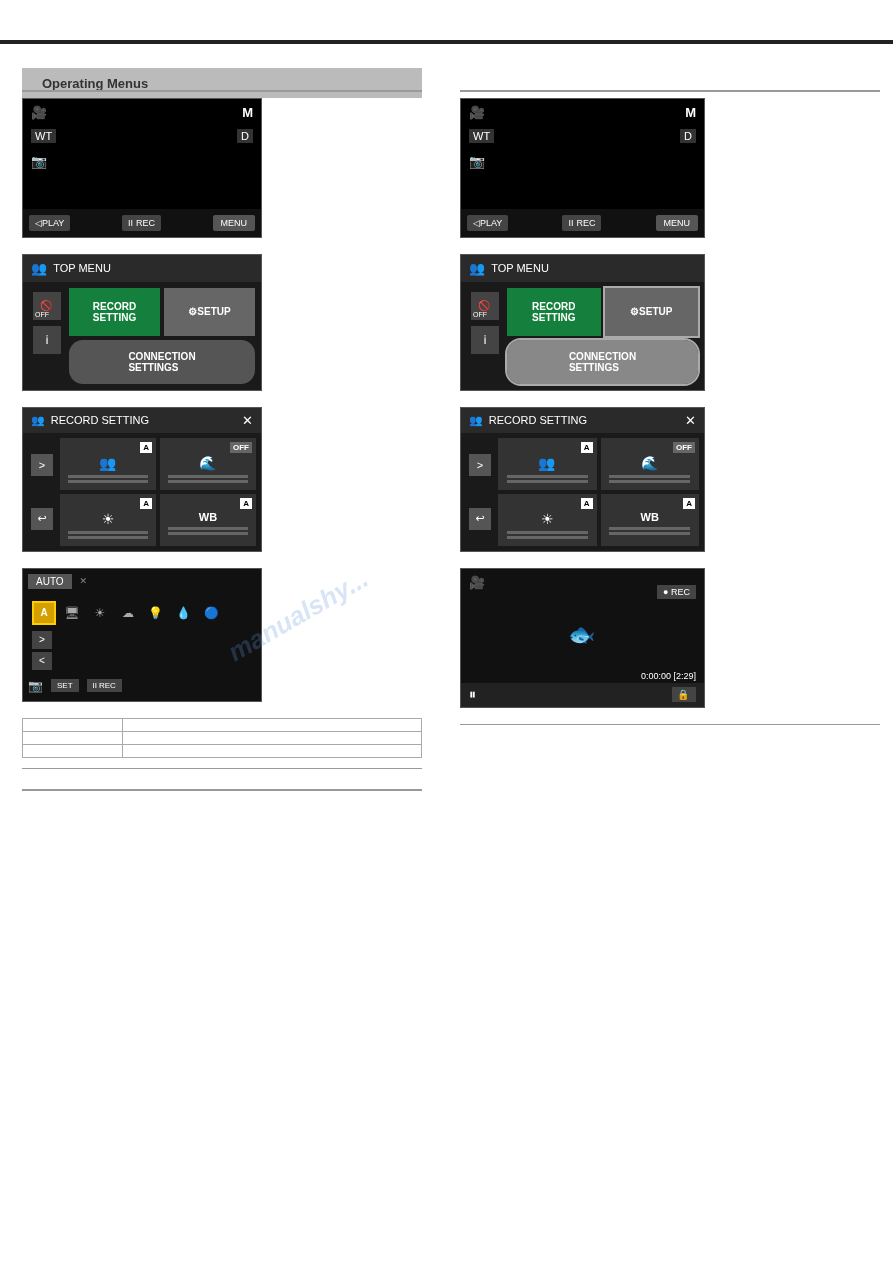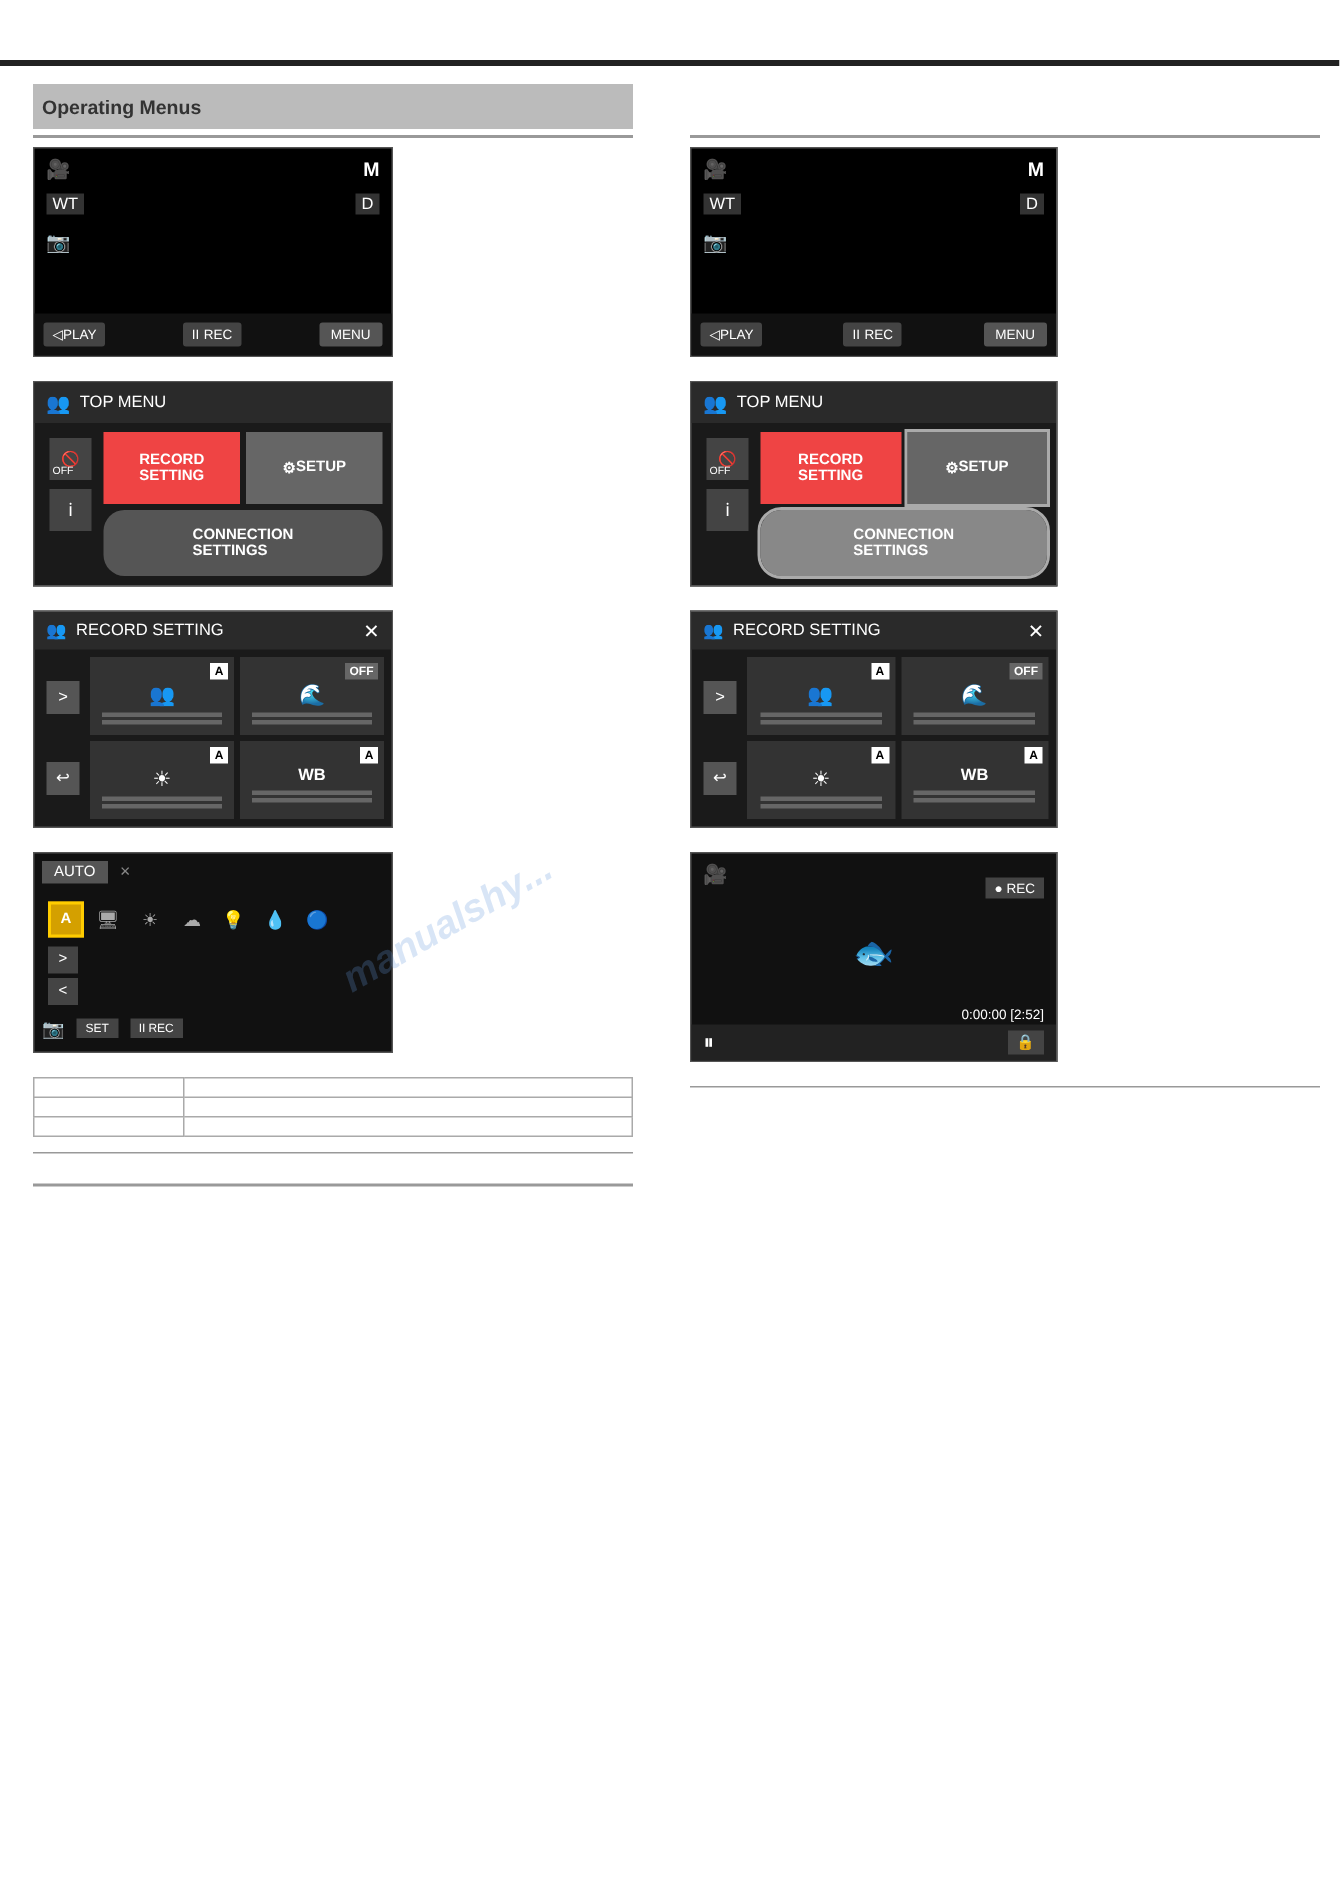--- a/index.html
+++ b/index.html
@@ -19,28 +19,28 @@
       height: 4px;
       background: #222;
       position: absolute;
       top: 40px;
       left: 0;
     }
 
     
     .header-bar {
       position: absolute;
-      top: 56px;
+      top: 68px;
       left: 22px;
       width: 400px;
       height: 30px;
       background: #bbb;
       display: flex;
       align-items: center;
-      padding-left: 6px;
+      padding-left: 20px;
     }
 
     
     .left-col {
       position: absolute;
       left: 22px;
       top: 90px;
       width: 400px;
     }
 
@@ -181,21 +181,21 @@
       width: 28px;
       height: 28px;
       background: #444;
       display: flex;
       align-items: center;
       justify-content: center;
       color: #fff;
       font-size: 12px;
     }
     .menu-btn {
-      background: #ef4444;
+      background: #15803d;
       color: #fff;
       font-size: 10px;
       font-weight: bold;
       display: flex;
       align-items: center;
       justify-content: center;
       text-align: center;
       padding: 10px 6px;
       min-height: 48px;
       cursor: pointer;
@@ -694,21 +694,21 @@
           <div class="tile-line"></div>
         </div>
       </div>
     </div>
   </div>
 
   <div class="video-screen" style="width:245px;">
     <span class="vid-tl">🎥</span>
     <span class="vid-tr">● REC</span>
     <span class="vid-fish">🐟</span>
-    <span class="vid-time">0:00:00  [2:52]</span>
+    <span class="vid-time">0:00:00  [2:29]</span>
     <div class="vid-bottom">
       <span class="pause-btn">⏸</span>
       <span class="lock-btn">🔒</span>
     </div>
   </div>
 
   <div class="section-line"></div>
 
 </div>
 

